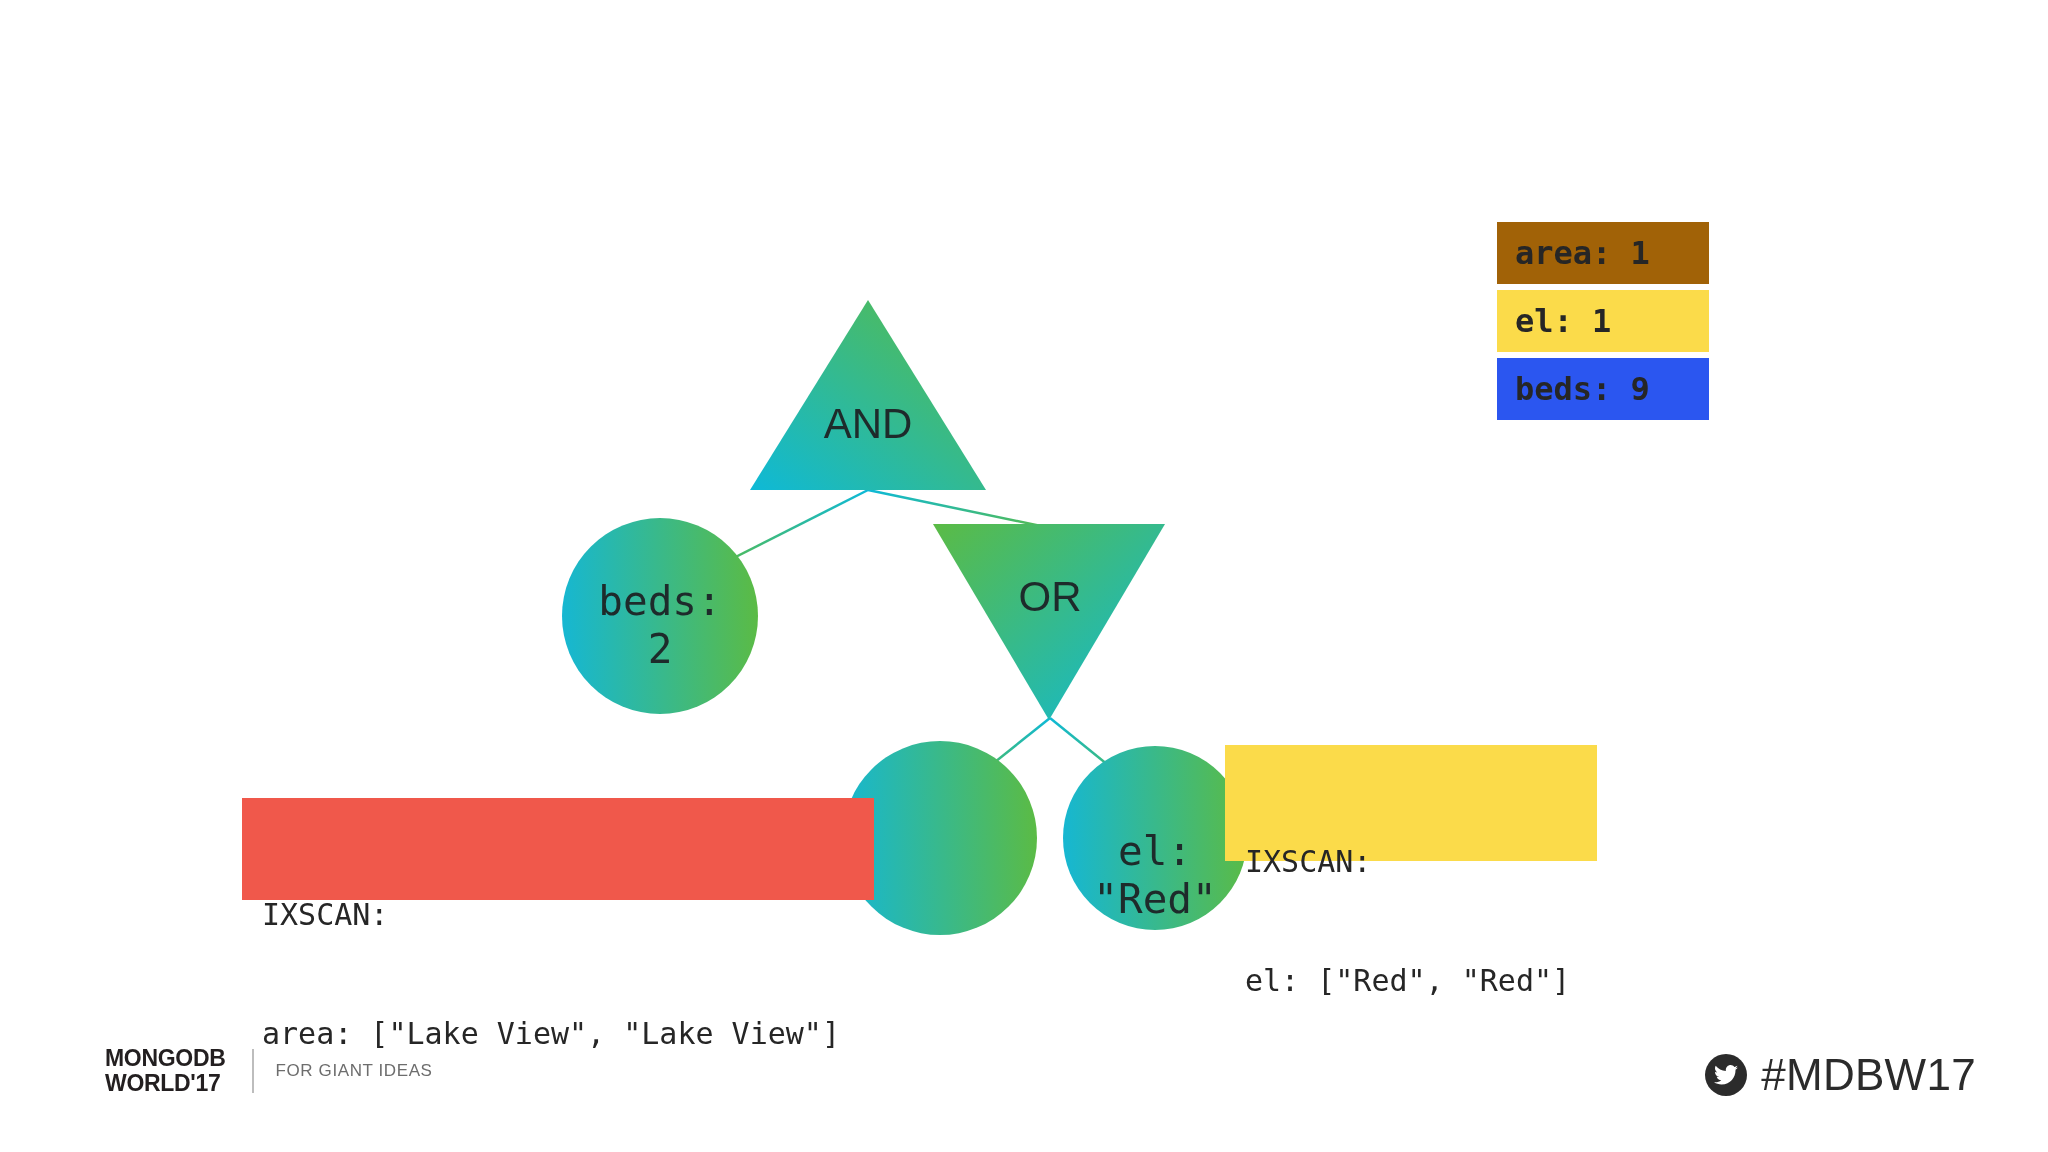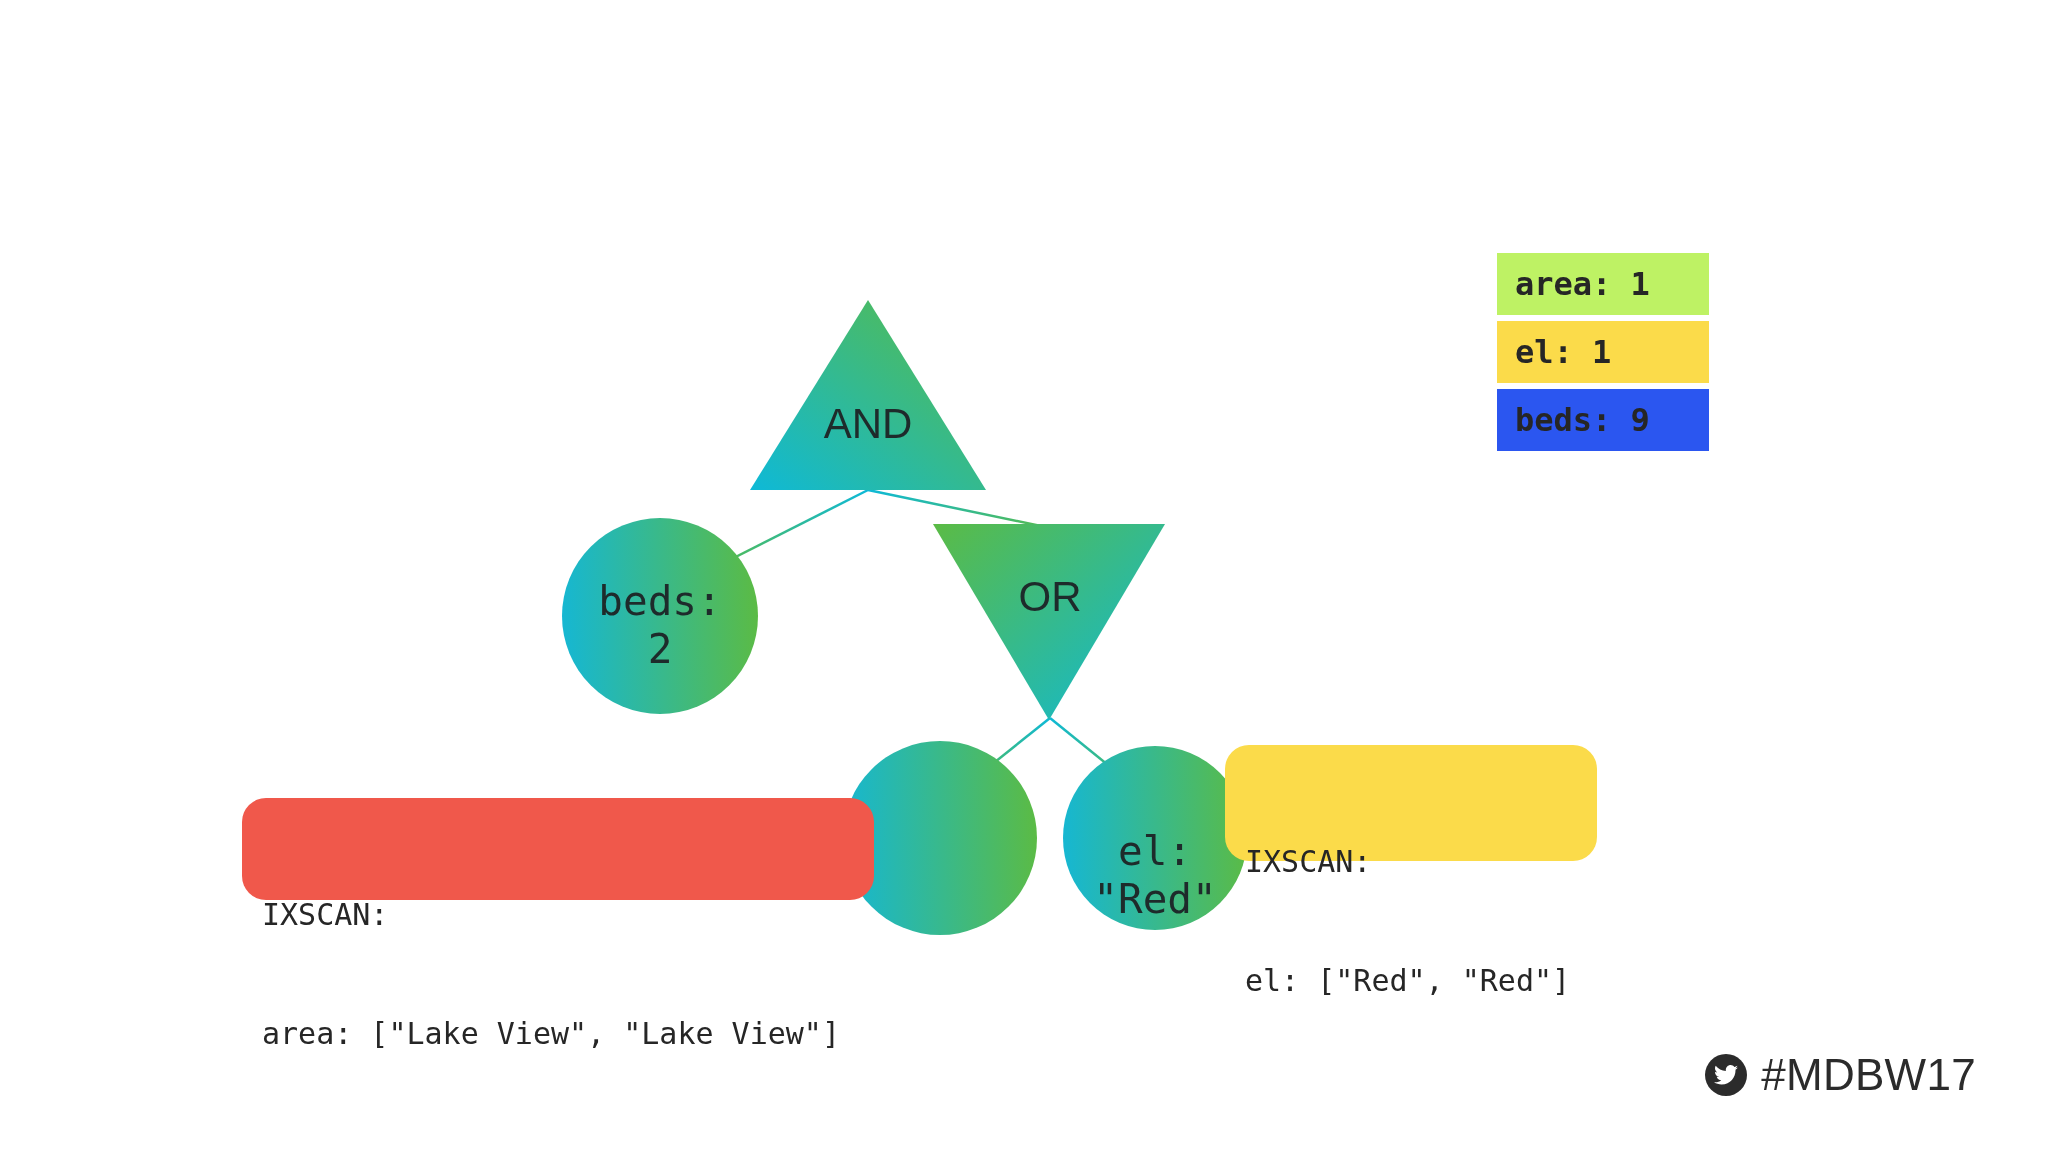--- a/index.html
+++ b/index.html
@@ -80,21 +80,20 @@
   
   .callout {
     position: absolute;
     font-family: "DejaVu Sans Mono", monospace;
     font-size: 30px;
     color: #262626;
     line-height: 1.32;
     white-space: pre;
     padding: 18px 20px 20px 20px;
     box-sizing: border-box;
-    border-radius: 24px;
   }
 
   
   #footer-left {
     position: absolute;
     left: 105px;
     top: 1046px;
     display: flex;
     align-items: center;
   }
@@ -143,21 +142,21 @@
     letter-spacing: 0.3px;
   }
 </style>
 </head>
 <body>
 
 <div id="slide">
 
 
   <div id="legend">
-    <div class="legend-row" style="background:#bef264;margin-top:31px;">
+    <div class="legend-row" style="background:#a16207;">
       <span>area: 1</span>
     </div>
     <div class="legend-row" style="background:#FBDB4A;">
       <span>el: 1</span>
     </div>
     <div class="legend-row" style="background:#2B56F0;">
       <span>beds: 9</span>
     </div>
   </div>
 
@@ -216,20 +215,28 @@
   <div class="callout" style="left:242px; top:798px; width:632px; height:102px; background:#F0584B;">
     <div>IXSCAN:</div>
     <div>area: ["Lake View", "Lake View"]</div>
   </div>
 
   <div class="callout" style="left:1225px; top:745px; width:372px; height:116px; background:#FBDB4A;">
     <div>IXSCAN:</div>
     <div>el: ["Red", "Red"]</div>
   </div>
 
+  <div id="footer-left">
+    <div id="brand-logo">
+      <div>MONGODB</div>
+      <div>WORLD'17</div>
+    </div>
+    <div id="footer-divider"></div>
+    <div id="footer-tagline">FOR GIANT IDEAS</div>
+  </div>
 
   <div id="footer-right">
     <div id="twitter-badge">
       <svg width="24" height="20" viewBox="0 0 24 20" aria-hidden="true">
         <path fill="#ffffff" d="M24 2.6c-.9.4-1.8.7-2.8.8 1-.6 1.8-1.6 2.2-2.7-1 .6-2 1-3.1 1.2C19.4.7 18.1 0 16.7 0c-2.7 0-4.9 2.2-4.9 4.9 0 .4 0 .8.1 1.1C7.8 5.8 4.1 3.8 1.7.8 1.2 1.6 1 2.4 1 3.3c0 1.7.9 3.2 2.2 4.1-.8 0-1.6-.2-2.2-.6v.1c0 2.4 1.7 4.4 3.9 4.8-.4.1-.8.2-1.3.2-.3 0-.6 0-.9-.1.6 2 2.4 3.4 4.6 3.4-1.7 1.3-3.8 2.1-6.1 2.1-.4 0-.8 0-1.2-.1 2.2 1.4 4.8 2.2 7.5 2.2 9.1 0 14-7.5 14-14v-.6c1-.7 1.8-1.6 2.5-2.6z"></path>
       </svg>
     </div>
     <div id="hashtag">#MDBW17</div>
   </div>
 

